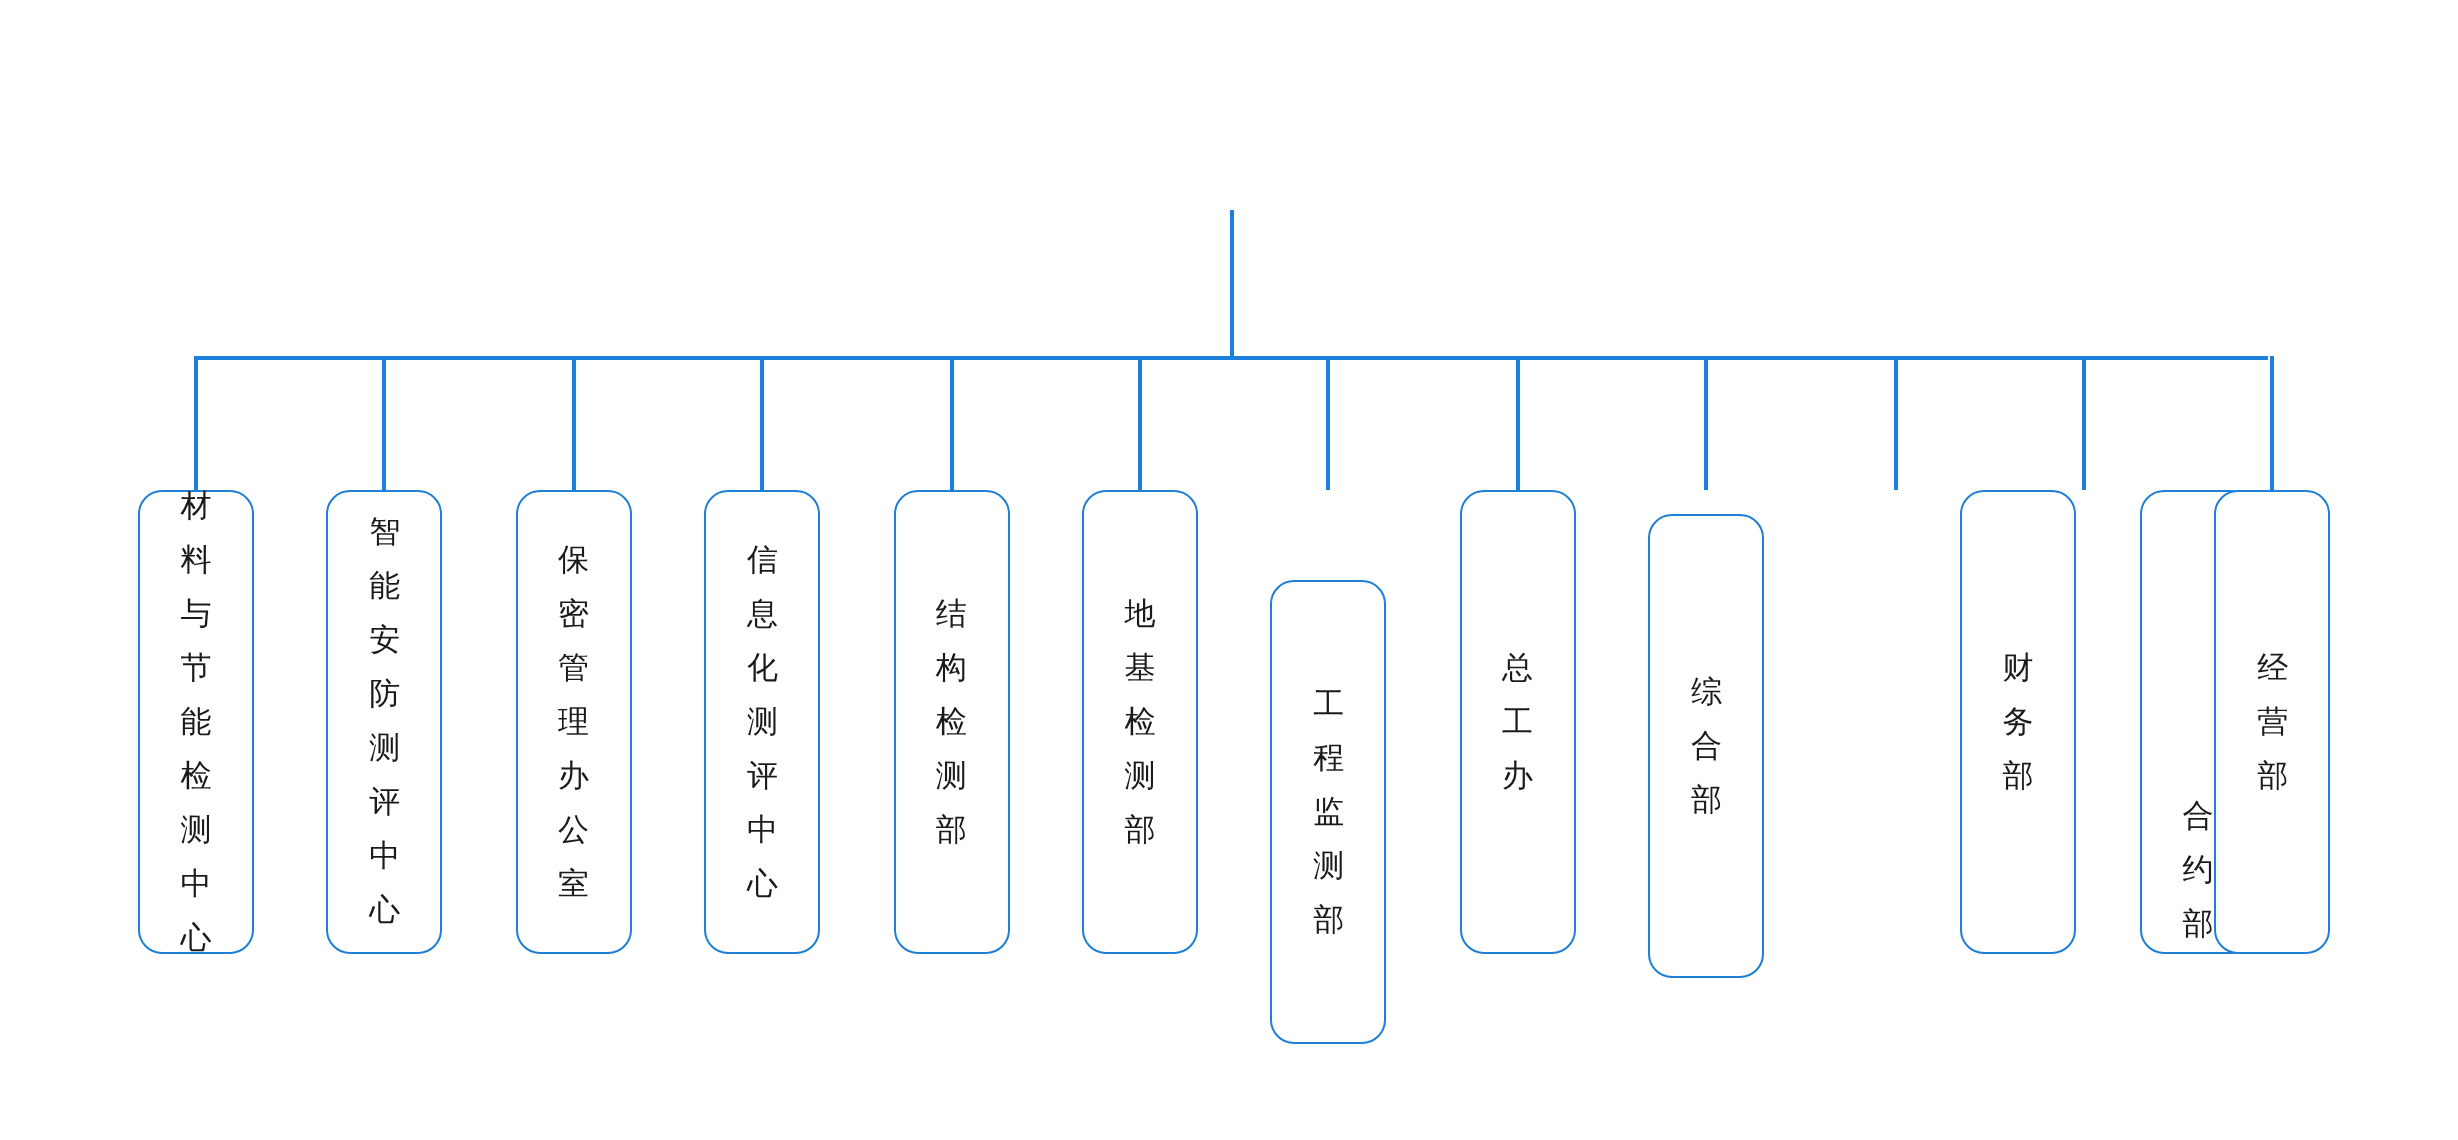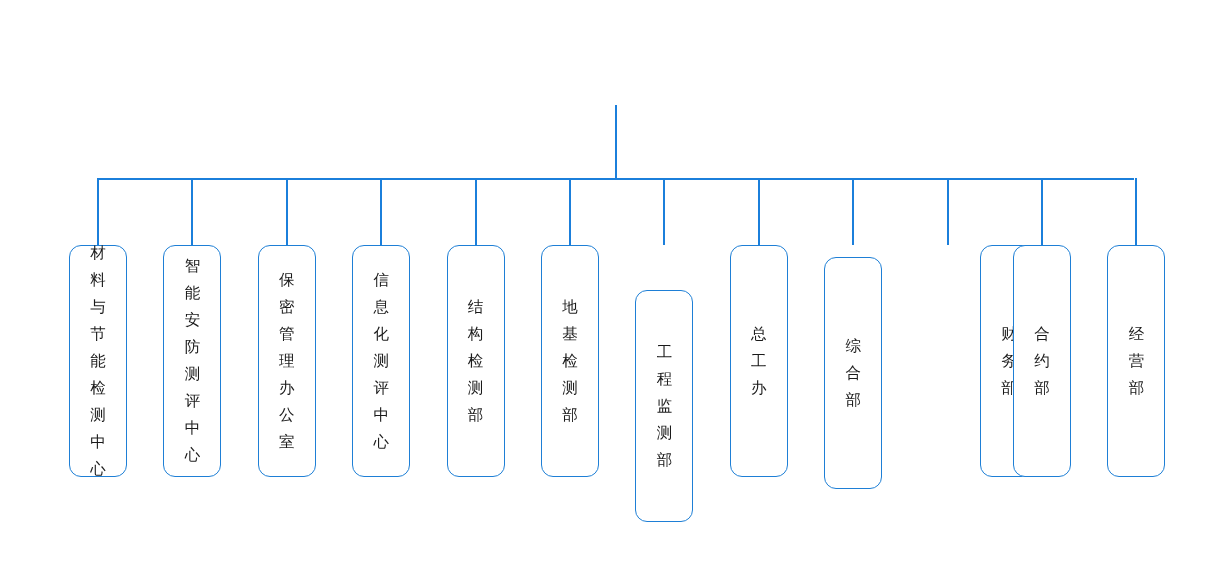--- a/index.html
+++ b/index.html
@@ -137,21 +137,21 @@
       </div>
       <div class="dept-node" style="left: 729.8px;">
         <span class="dept-label">总工办</span>
       </div>
       <div class="dept-node" style="left: 824.2px; margin-top: 12px;">
         <span class="dept-label">综合部</span>
       </div>
       <div class="dept-node" style="left: 962px; margin-left: 18px;">
         <span class="dept-label">财务部</span>
       </div>
-      <div class="dept-node" style="left: 1013px;">
+      <div class="dept-node" style="left: 1070px; align-items: flex-end;">
         <span class="dept-label">合约部</span>
       </div>
       <div class="dept-node" style="left: 1107.4px;">
         <span class="dept-label">经营部</span>
       </div>
     </div>
 
 </div>
 
 </body></html>

